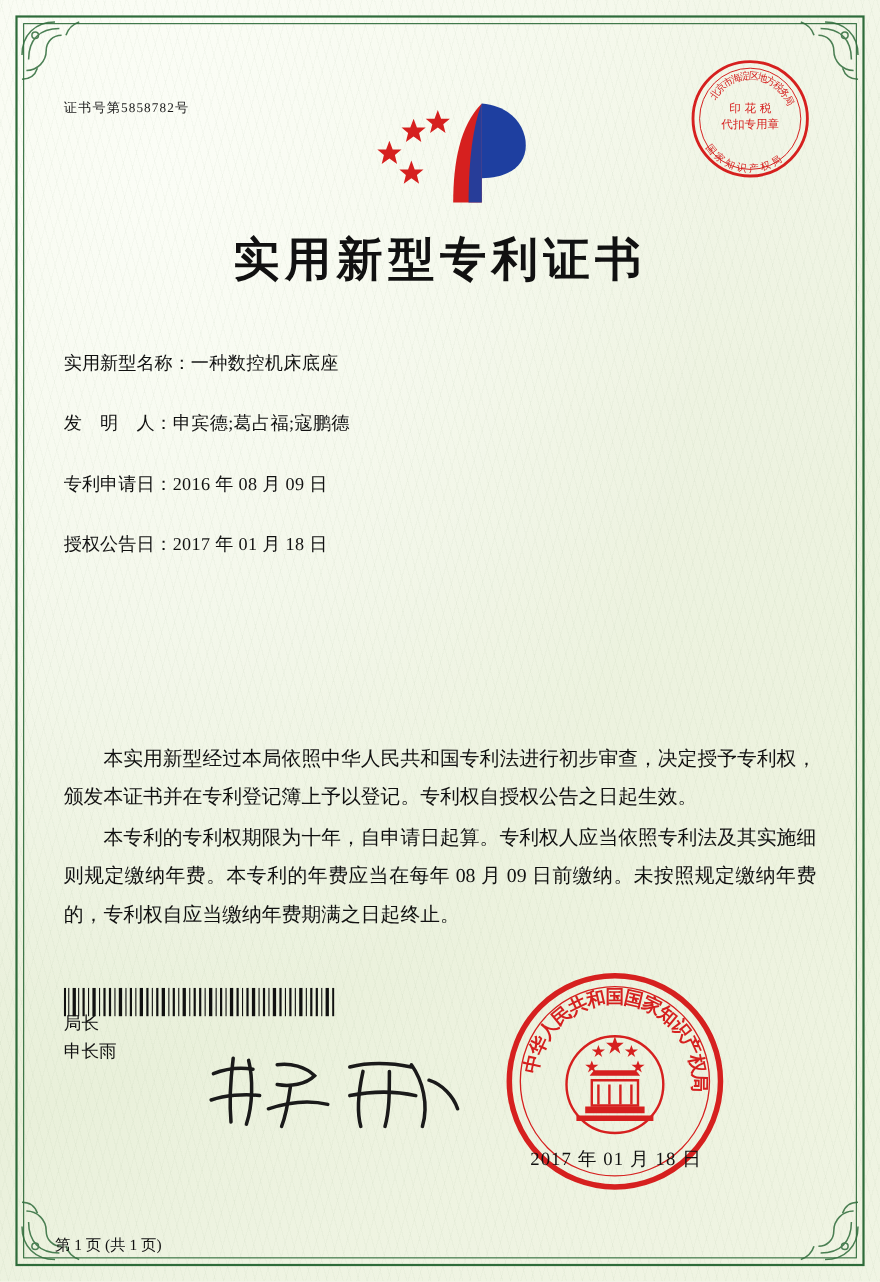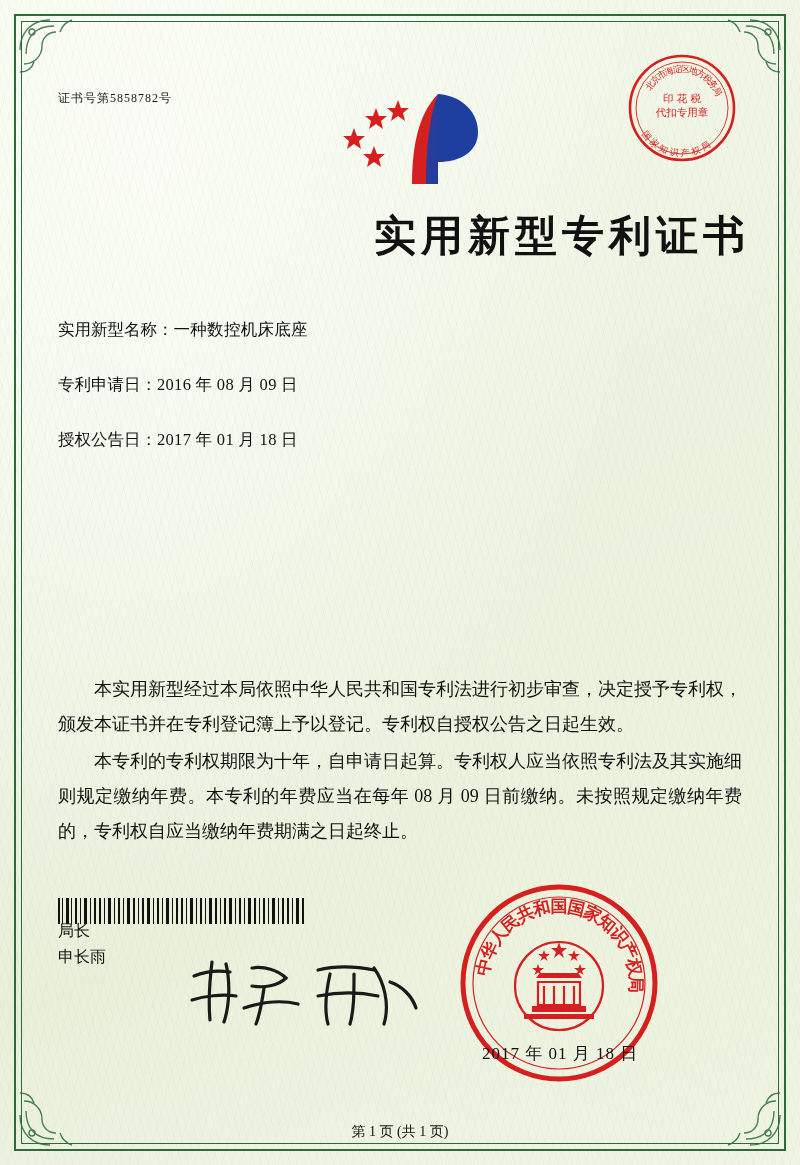--- a/index.html
+++ b/index.html
@@ -55,21 +55,21 @@
   .logo{
     position:absolute;left:292px;top:48px;width:140px;height:108px;
   }
 
   .redseal-top{
     position:absolute;right:12px;top:12px;width:112px;height:112px;
   }
 
   .title{
     position:absolute;left:0;right:0;top:168px;
-    text-align:right;
+    text-align:center;
     font-size:42px;font-weight:bold;letter-spacing:5px;color:#111;
     font-family:"DejaVu Serif","Liberation Serif",serif;
   }
 
   .fields{
     position:absolute;left:8px;right:8px;top:278px;
     font-size:16.5px;color:#111;
   }
   .field{margin-bottom:32px;line-height:1.4;}
   .field .lab{letter-spacing:0px;}
@@ -96,21 +96,21 @@
     position:absolute;left:128px;top:912px;width:250px;height:80px;
   }
 
   .issue-date{
     position:absolute;left:432px;top:1002px;
     font-size:17px;color:#111;letter-spacing:1px;
   }
 
   .pagefoot{
     position:absolute;left:0;right:0;bottom:-16px;
-    text-align:center;font-size:14px;color:#111;
+    text-align:left;font-size:14px;color:#111;
   }
 </style>
 </head>
 <body>
 
 <div class="page">
 
   <div class="border-outer"></div>
   <div class="border-inner"></div>
 
@@ -200,20 +200,23 @@
         <text x="56" y="104" text-anchor="middle" transform="rotate(-18 56 56)">权</text>
         <text x="56" y="104" text-anchor="middle" transform="rotate(-32 56 56)">局</text>
       </g>
     </svg>
 
     <div class="title">实用新型专利证书</div>
 
     <div class="fields">
       <div class="field">
         <span class="lab">实用新型名称：</span><span class="val">一种数控机床底座</span>
+      </div>
+      <div class="field">
+        <span class="lab">发　明　人：</span><span class="val">申宾德;葛占福;寇鹏德</span>
       </div>
       <div class="field">
         <span class="lab">专利申请日：</span><span class="val">2016 年 08 月 09 日</span>
       </div>
       <div class="field">
         <span class="lab">授权公告日：</span><span class="val">2017 年 01 月 18 日</span>
       </div>
     </div>
 
     <div class="paras">

